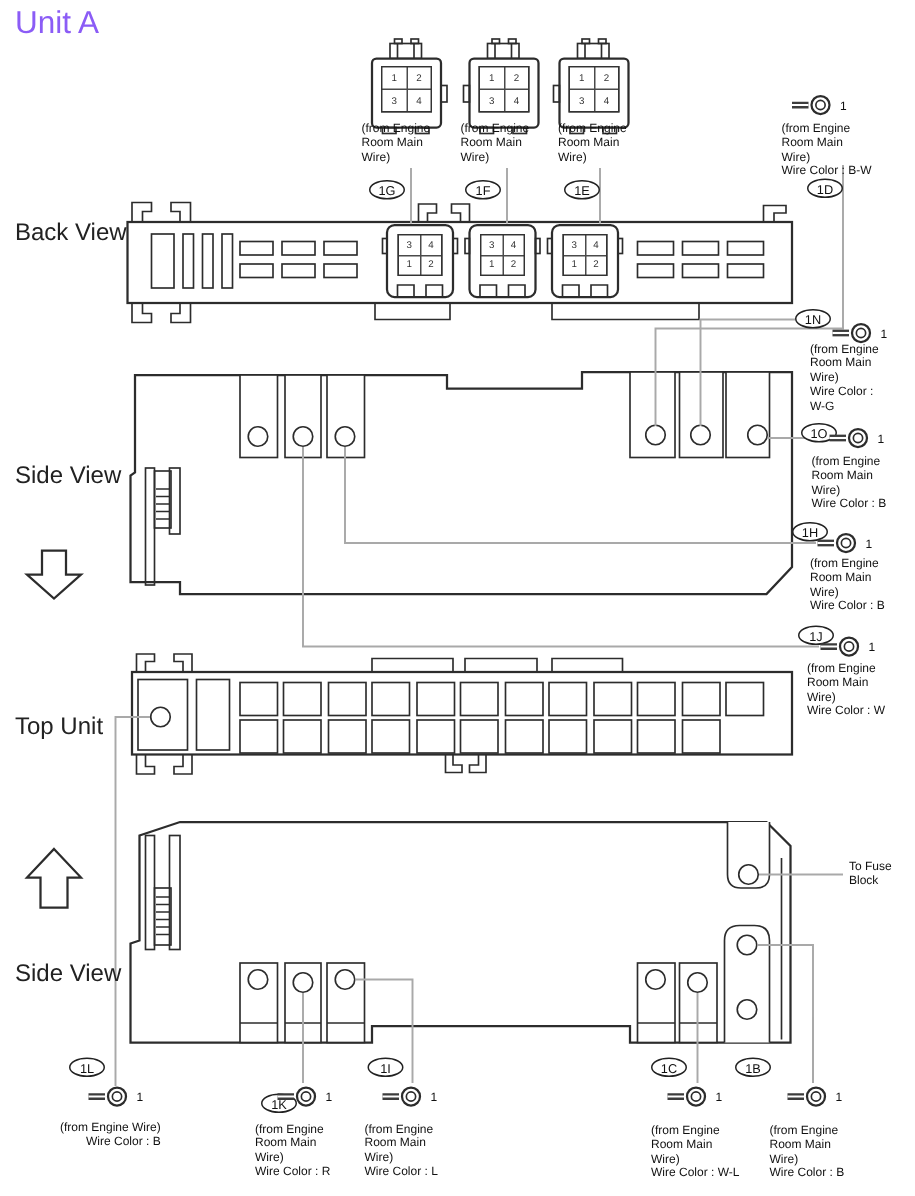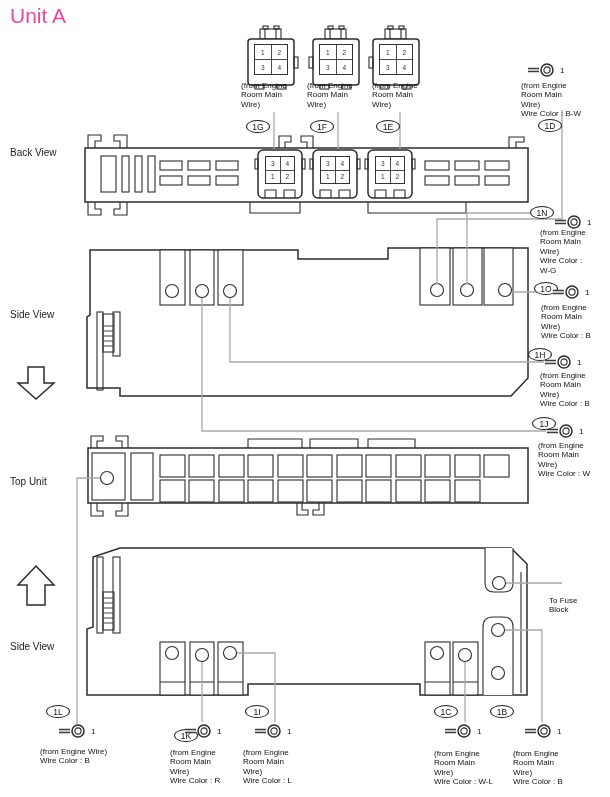--- a/index.html
+++ b/index.html
@@ -1,20 +1,20 @@
 <!DOCTYPE html>
 <html><head>
 <meta charset="utf-8">
 <style>
   html,body{margin:0;padding:0;background:#fff;}
   .stage{position:relative;width:610px;height:797px;background:#fff;overflow:hidden;
          font-family:"Liberation Sans",sans-serif;color:#1c1c1c;}
   .stage svg.art{position:absolute;left:0;top:0;}
-  .title{position:absolute;left:10px;top:4px;font-size:21px;font-weight:400;color:#ec4899;}
-  .vlabel{position:absolute;font-size:10px;color:#222;}
+  .title{position:absolute;left:10px;top:4px;font-size:21px;font-weight:400;color:#8b5cf6;}
+  .vlabel{position:absolute;font-size:16px;color:#222;}
   .caption{position:absolute;font-size:8px;line-height:9.4px;white-space:pre-line;color:#111;}
   .oval{position:absolute;width:24px;height:13px;border:1.2px solid #222;border-radius:50%;
         display:flex;align-items:center;justify-content:center;font-size:8.5px;color:#111;background:#fff;box-sizing:border-box;}
   .ring{position:absolute;display:flex;align-items:center;gap:1px;}
   .ring .pin{font-size:8px;color:#111;}
   .pin-grid{position:absolute;display:grid;grid-template-columns:1fr 1fr;grid-template-rows:1fr 1fr;
             gap:1px;background:#4a4a4a;border:1.1px solid #333;box-sizing:border-box;}
   .pin-grid span{background:#fff;display:flex;align-items:center;justify-content:center;
                  font-size:6.5px;color:#333;}
   
@@ -319,31 +319,31 @@
     <svg width="32" height="16" viewBox="0 0 32 16">
         <use href="#sym-ring"></use>
       </svg>
     <span class="pin">1</span>
   </div>
   <div class="caption" style="left:538px;top:441px;">(from Engine
 Room Main
 Wire)
 Wire Color : W</div>
 
-  <div class="caption" style="left:549px;top:573px;margin-top:23px;">To Fuse
+  <div class="caption" style="left:566px;top:573px;">To Fuse
 Block</div>
 
   <div class="oval" style="left:46px;top:705px;">1L</div>
   <div class="ring" style="left:58px;top:723px;">
     <svg width="32" height="16" viewBox="0 0 32 16">
         <use href="#sym-ring"></use>
       </svg>
     <span class="pin">1</span>
   </div>
-  <div class="caption" style="left:40px;top:747px;">(from Engine Wire)
+  <div class="caption" style="left:40px;top:747px;text-align:right;">(from Engine Wire)
 Wire Color : B</div>
 
   <div class="oval" style="left:174px;top:705px;margin-top:24px;">1K</div>
   <div class="ring" style="left:184px;top:723px;">
     <svg width="32" height="16" viewBox="0 0 32 16">
         <use href="#sym-ring"></use>
       </svg>
     <span class="pin">1</span>
   </div>
   <div class="caption" style="left:170px;top:748px;">(from Engine

